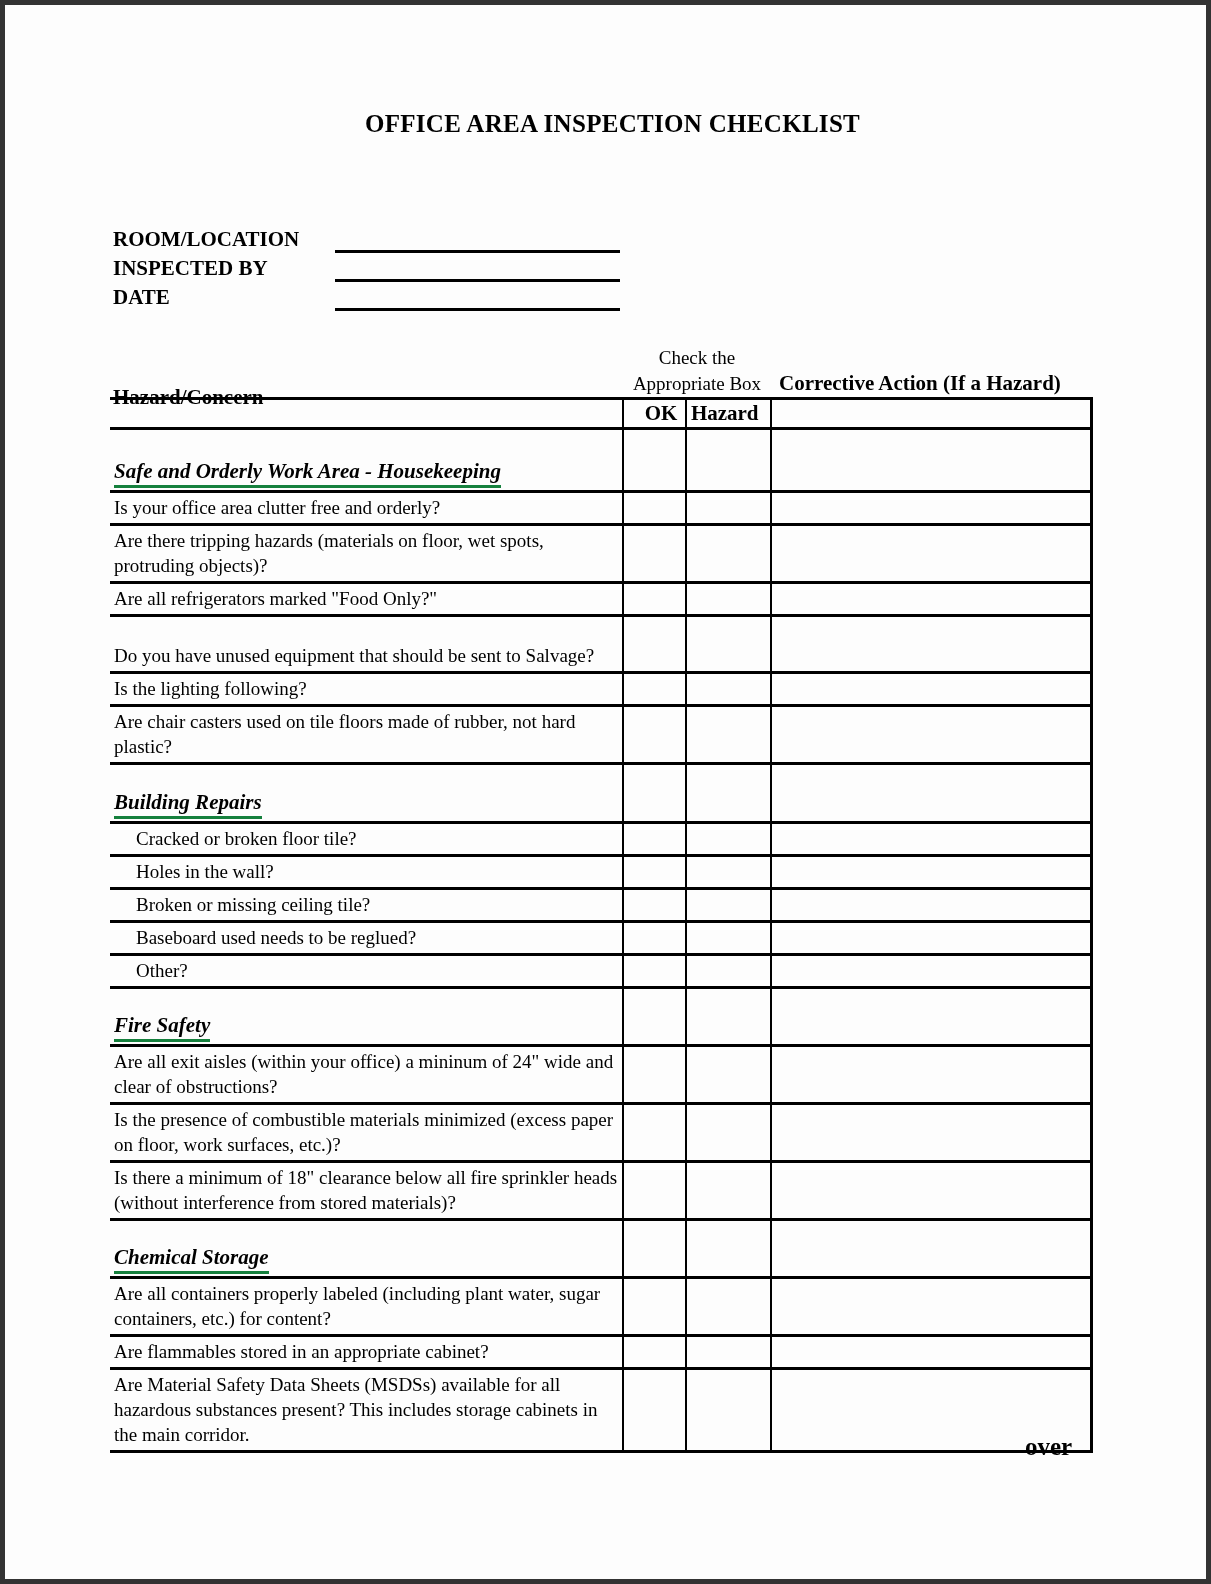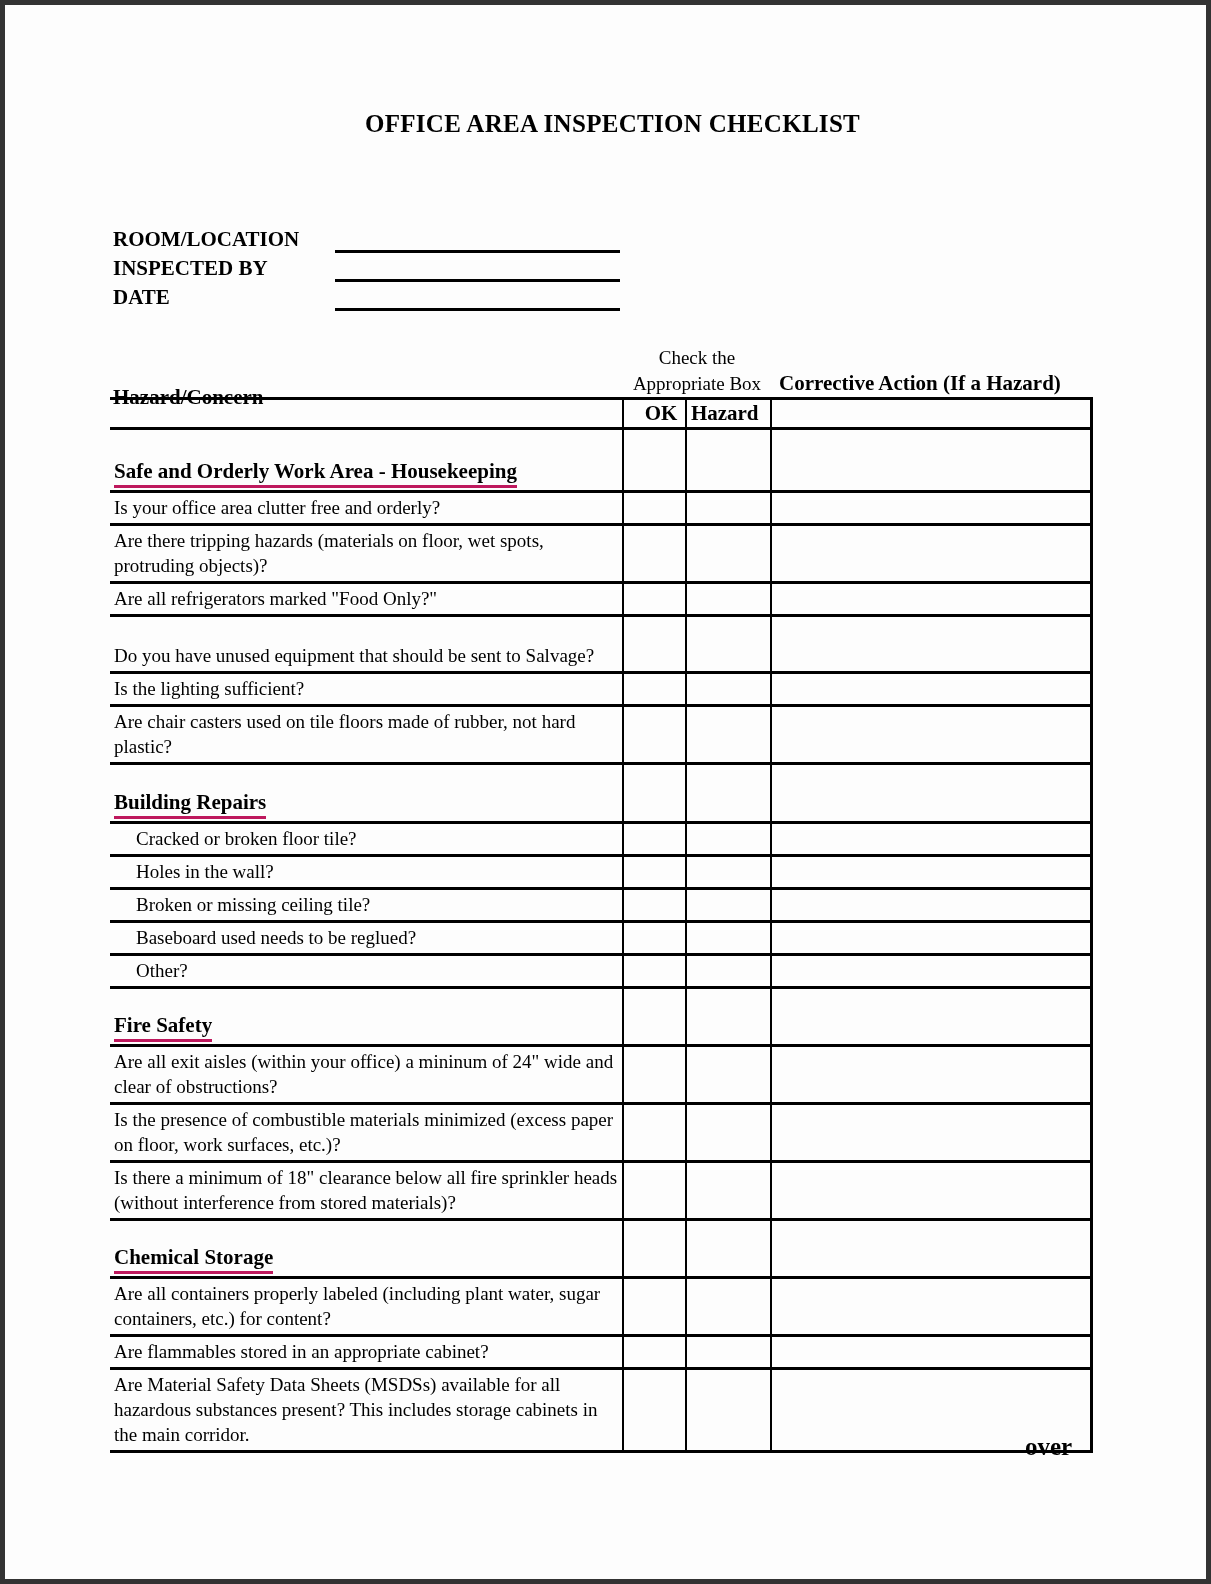--- a/index.html
+++ b/index.html
@@ -130,22 +130,23 @@
   .grid td.c-haz  { width: 85px; }
   .grid td.c-corr { width: 320px; border-right: 3px solid #000; }
 
   .grid tr.r-section td.c-item {
     font-weight: bold;
     font-size: 21px;
     padding-bottom: 2px;
   }
   .grid tr.r-section td.c-item .sec-underline {
     display: inline-block;
-    border-bottom: 3px solid #be185d;
+    border-bottom: 3px solid #15803d;
     padding-bottom: 1px;
+    font-style: italic;
   }
 
   .indent { padding-left: 22px; display: inline-block; }
 
   .nowrap-wide { white-space: nowrap; }
 
   
   .over {
     position: absolute;
     left: 1020px;
@@ -233,21 +234,21 @@
         </tr>
 
         <tr style="height:57px;">
           <td class="c-item nowrap-wide">Do you have unused equipment that should be sent to Salvage?</td>
           <td class="c-ok"></td>
           <td class="c-haz"></td>
           <td class="c-corr"></td>
         </tr>
 
         <tr style="height:26px;">
-          <td class="c-item">Is the lighting sufficient?</td>
+          <td class="c-item">Is the lighting following?</td>
           <td class="c-ok"></td>
           <td class="c-haz"></td>
           <td class="c-corr"></td>
         </tr>
 
         <tr style="height:56px;">
           <td class="c-item" style="vertical-align:top;">Are chair casters used on tile floors made of rubber, not hard plastic?</td>
           <td class="c-ok"></td>
           <td class="c-haz"></td>
           <td class="c-corr"></td>

